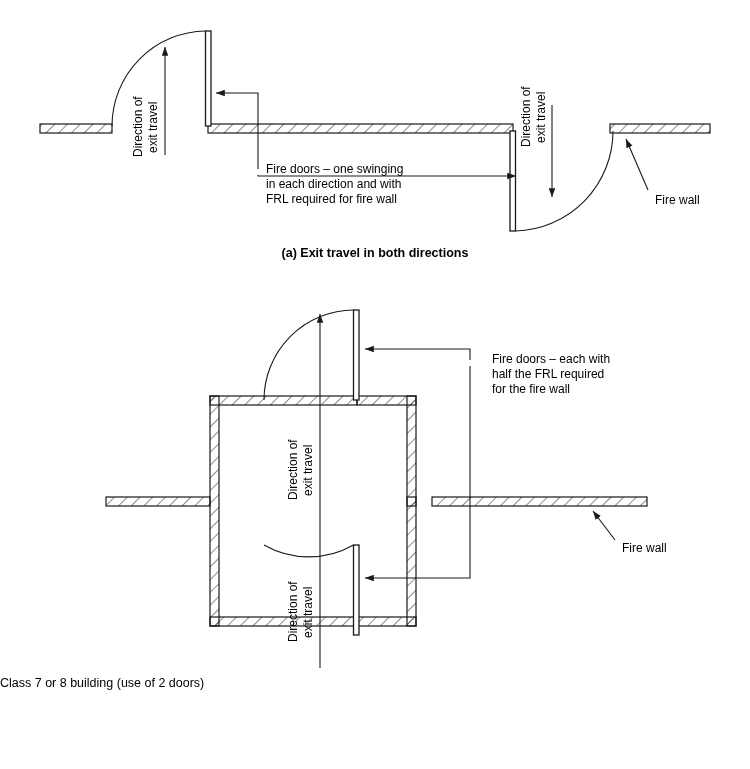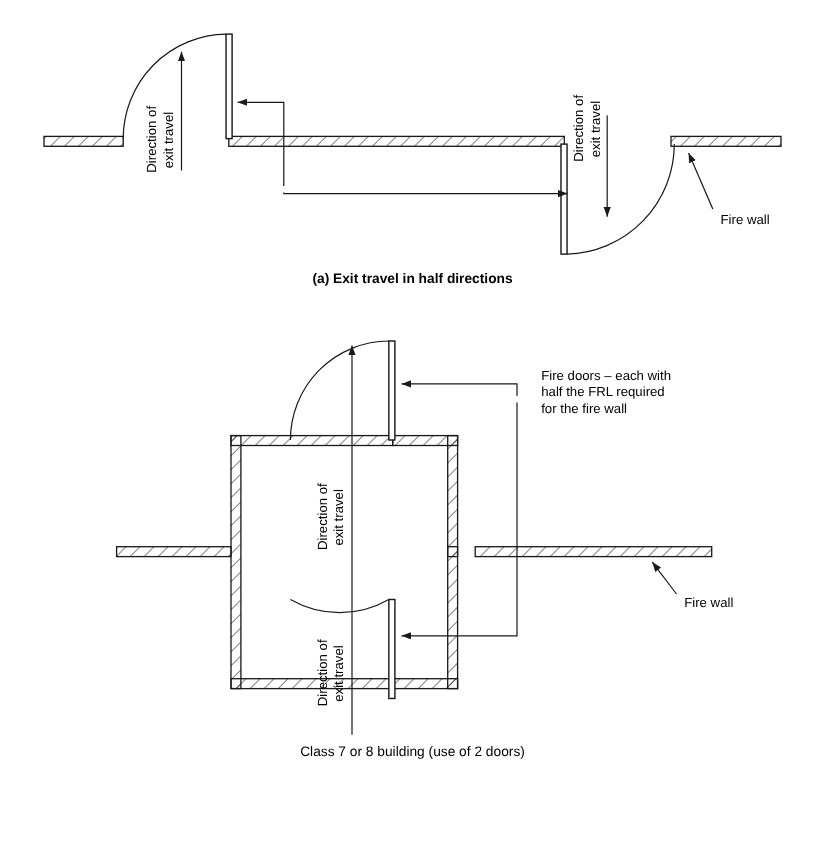--- a/index.html
+++ b/index.html
@@ -28,21 +28,21 @@
     font-size: 12.5px;
     font-weight: bold;
     color: #000;
     width: 100%;
     left: 0;
   }
   .cap-a { top: 246px; }
   .cap-b { top: 738px; }
   .subcap {
     position: absolute;
-    text-align: center;
+    text-align: left;
     font-size: 12.5px;
     color: #000;
     width: 100%;
     left: 0;
     top: 676px;
   }
   .lbl {
     position: absolute;
     font-size: 12px;
     line-height: 15px;
@@ -179,32 +179,35 @@
       </g>
     </g>
   </svg>
 
   <div class="vlbl" style="left:131px; top:72px; height:110px;">Direction of
 exit travel</div>
 
   <div class="vlbl" style="left:519px; top:62px; height:110px;">Direction of
 exit travel</div>
 
+  <div class="lbl" style="left:266px; top:162px; width:230px;">Fire doors – one swinging
+in each direction and with
+FRL required for fire wall</div>
 
   <div class="lbl" style="left:655px; top:193px;">Fire wall</div>
 
-  <div class="cap cap-a">(a) Exit travel in half directions</div>
+  <div class="cap cap-a">(a) Exit travel in both directions</div>
 
   <div class="vlbl" style="left:286px; top:415px; height:110px;">Direction of
 exit travel</div>
 
   <div class="vlbl" style="left:286px; top:557px; height:110px;">Direction of
 exit travel</div>
 
-  <div class="lbl" style="left:492px; top:334px; width:220px;">Fire doors – each with
+  <div class="lbl" style="left:492px; top:352px; width:220px;">Fire doors – each with
 half the FRL required
 for the fire wall</div>
 
   <div class="lbl" style="left:622px; top:541px;">Fire wall</div>
 
   <div class="subcap">Class 7 or 8 building (use of 2 doors)</div>
 
 
 </div>
 

